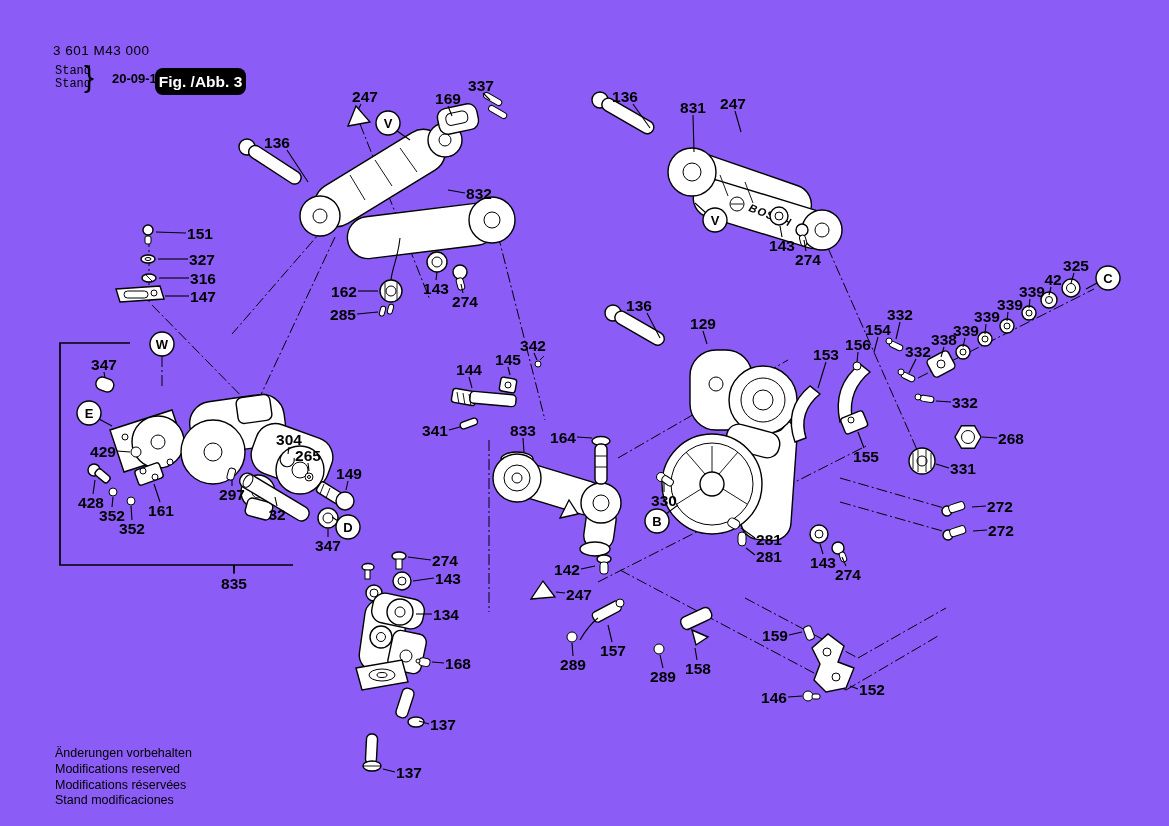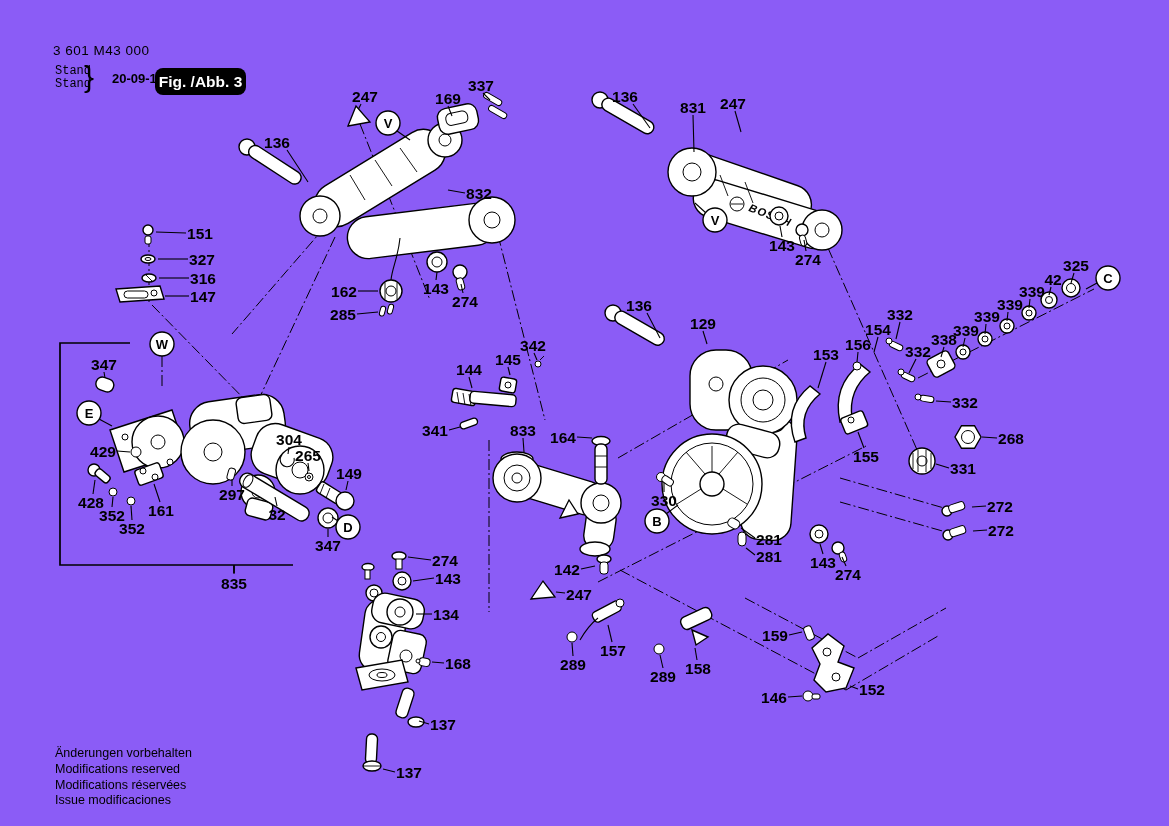--- a/index.html
+++ b/index.html
@@ -494,15 +494,15 @@
         <polygon points="348,126 370,122 356,106" class="tri"></polygon>
         <polygon points="531,599 555,597 543,581" class="tri"></polygon>
         <polygon points="560,518 578,514 569,500" class="tri"></polygon>
       </g>
   </svg>
 
   <div class="ftr">
     <div>Änderungen vorbehalten</div>
     <div>Modifications reserved</div>
     <div>Modifications réservées</div>
-    <div>Issue modificaciones</div>
+    <div>Stand modificaciones</div>
   </div>
 </div>
 
 </body></html>

